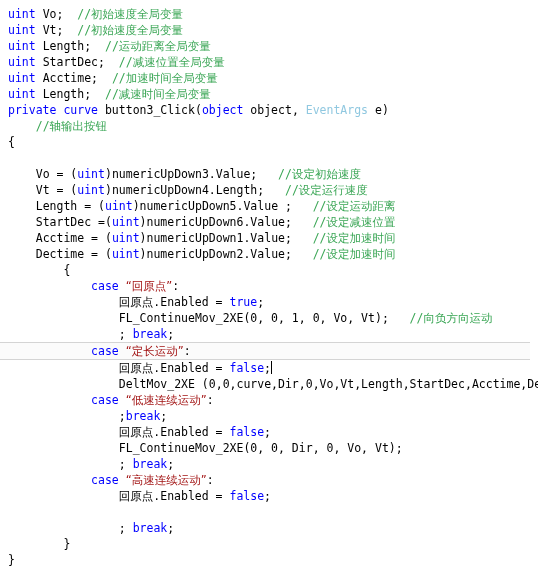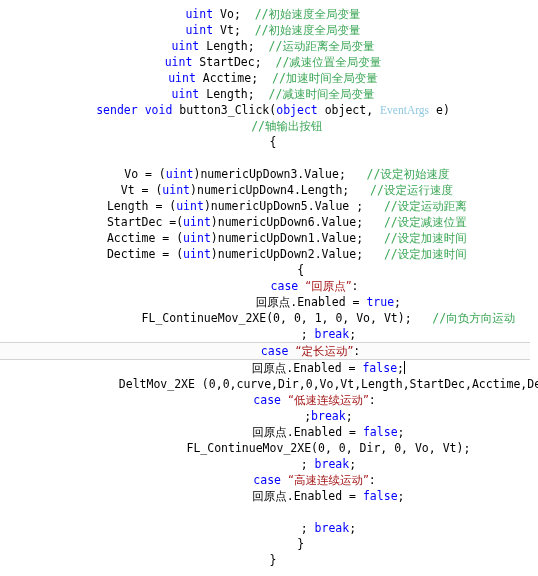--- a/index.html
+++ b/index.html
@@ -26,38 +26,37 @@
   .code-line {
     position: relative;
     height: 16px;
     line-height: 16px;
     font-size: 11.5px;
     white-space: pre;
     color: #000000;
     letter-spacing: 0px;
     padding-left: 8px;
     box-sizing: border-box;
-    text-align: center;
   }
 
   
   .code-line.current {
     background: #fbfbfb;
     border-top: 1px solid #d4d4d4;
     border-bottom: 1px solid #d4d4d4;
     height: 18px;
     line-height: 16px;
     margin-left: -8px;
     padding-left: 16px;
     width: 538px;
   }
 
   
   .kw   { color: #0000ff; }   
-  .typ  { color: #90c8e0; font-family: Liberation Serif, serif; }   
+  .typ  { color: #90c8e0; }   
   .cmt  { color: #3aa655; }   
   .str  { color: #a31515; }   
   .pln  { color: #000000; }
 
   
   .cn {
     font-family: "DejaVu Sans", "Liberation Sans", sans-serif;
     font-size: 11.5px;
   }
 
@@ -75,21 +74,21 @@
 <body>
 
 <div id="editor">
   <div id="code-lines">
       <div class="code-line"><span></span><span class="kw">uint</span><span class="pln"> Vo;  </span><span class="cmt">//</span><span class="cmt cn">初始速度全局变量</span></div>
       <div class="code-line"><span></span><span class="kw">uint</span><span class="pln"> Vt;  </span><span class="cmt">//</span><span class="cmt cn">初始速度全局变量</span></div>
       <div class="code-line"><span></span><span class="kw">uint</span><span class="pln"> Length;  </span><span class="cmt">//</span><span class="cmt cn">运动距离全局变量</span></div>
       <div class="code-line"><span></span><span class="kw">uint</span><span class="pln"> StartDec;  </span><span class="cmt">//</span><span class="cmt cn">减速位置全局变量</span></div>
       <div class="code-line"><span></span><span class="kw">uint</span><span class="pln"> Acctime;  </span><span class="cmt">//</span><span class="cmt cn">加速时间全局变量</span></div>
       <div class="code-line"><span></span><span class="kw">uint</span><span class="pln"> Length;  </span><span class="cmt">//</span><span class="cmt cn">减速时间全局变量</span></div>
-      <div class="code-line"><span></span><span class="kw">sender void</span><span class="pln"> button3_Click(</span><span class="kw">object</span><span class="pln"> object, </span><span class="typ">EventArgs</span><span class="pln"> e)</span></div>
+      <div class="code-line"><span></span><span class="kw">private curve</span><span class="pln"> button3_Click(</span><span class="kw">object</span><span class="pln"> object, </span><span class="typ">EventArgs</span><span class="pln"> e)</span></div>
       <div class="code-line"><span>    </span><span class="cmt">//</span><span class="cmt cn">轴输出按钮</span></div>
       <div class="code-line"><span></span><span class="pln">{</span></div>
       <div class="code-line"><span></span></div>
       <div class="code-line"><span>    </span><span class="pln">Vo = (</span><span class="kw">uint</span><span class="pln">)numericUpDown3.Value;   </span><span class="cmt">//</span><span class="cmt cn">设定初始速度</span></div>
       <div class="code-line"><span>    </span><span class="pln">Vt = (</span><span class="kw">uint</span><span class="pln">)numericUpDown4.Length;   </span><span class="cmt">//</span><span class="cmt cn">设定运行速度</span></div>
       <div class="code-line"><span>    </span><span class="pln">Length = (</span><span class="kw">uint</span><span class="pln">)numericUpDown5.Value ;   </span><span class="cmt">//</span><span class="cmt cn">设定运动距离</span></div>
       <div class="code-line"><span>    </span><span class="pln">StartDec =(</span><span class="kw">uint</span><span class="pln">)numericUpDown6.Value;   </span><span class="cmt">//</span><span class="cmt cn">设定减速位置</span></div>
       <div class="code-line"><span>    </span><span class="pln">Acctime = (</span><span class="kw">uint</span><span class="pln">)numericUpDown1.Value;   </span><span class="cmt">//</span><span class="cmt cn">设定加速时间</span></div>
       <div class="code-line"><span>    </span><span class="pln">Dectime = (</span><span class="kw">uint</span><span class="pln">)numericUpDown2.Value;   </span><span class="cmt">//</span><span class="cmt cn">设定加速时间</span></div>
       <div class="code-line"><span>        </span><span class="pln">{</span></div>

